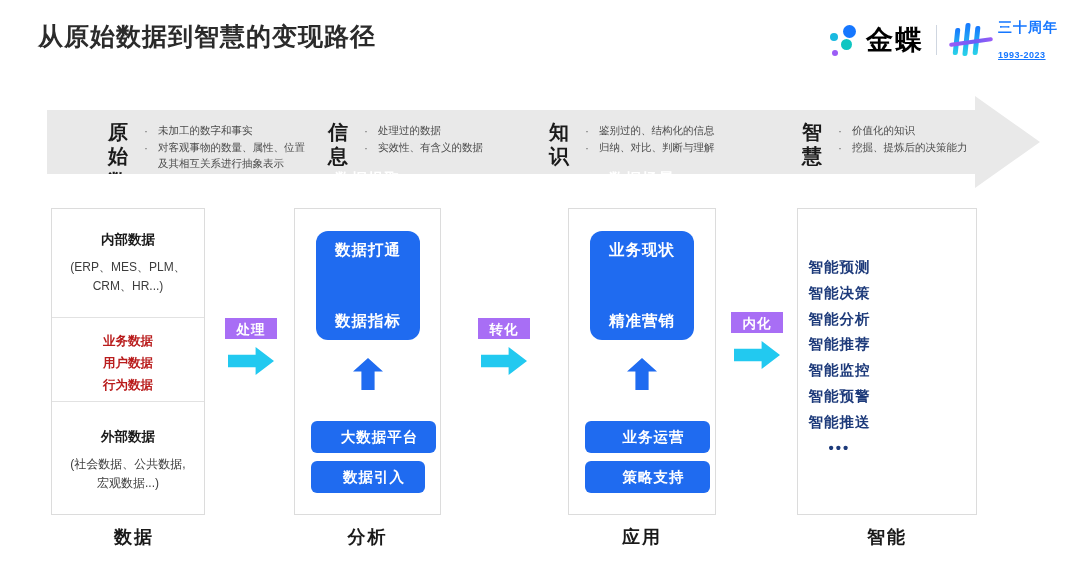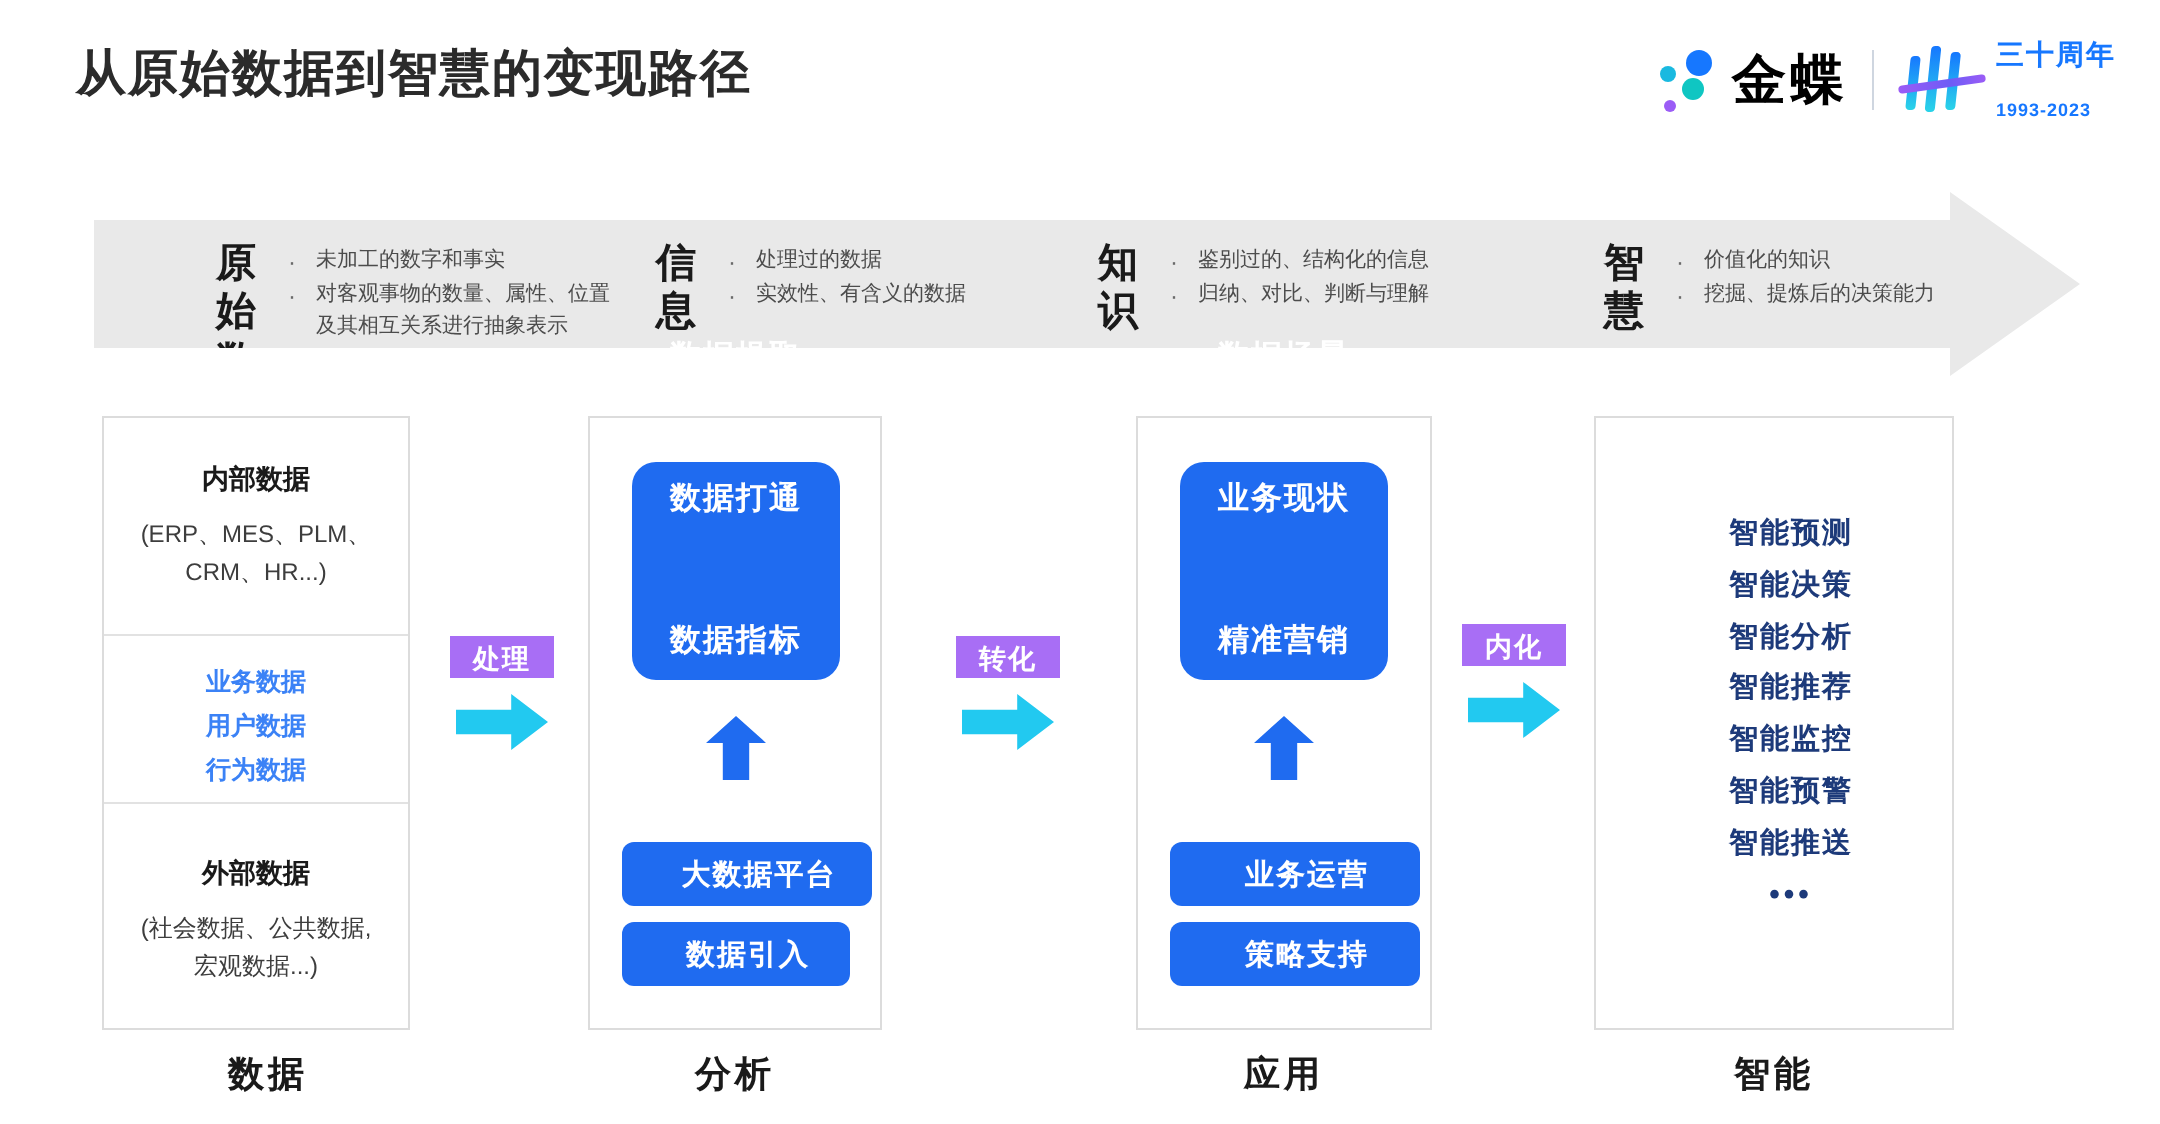--- a/index.html
+++ b/index.html
@@ -91,20 +91,21 @@
     font-weight: bold;
     color: #1677ff;
     letter-spacing: 1px;
   }
   #anniv-years {
     font-size: 9px;
     font-weight: bold;
     color: #1677ff;
     letter-spacing: 0.5px;
     margin-top: 16px;
+    text-decoration: underline;
   }
 
   
   #banner {
     position: absolute;
     left: 47px; top: 96px;
     width: 993px; height: 92px;
     background: #e9e9e9;
     clip-path: polygon(0 14px, 928px 14px, 928px 0, 993px 46px, 928px 92px, 928px 78px, 0 78px);
   }
@@ -175,21 +176,21 @@
   }
   #seg-middle {
     height: 85px;
     border-top: 1px solid #e2e2e2;
     border-bottom: 1px solid #e2e2e2;
     padding-top: 13px;
   }
   .seg-mid-line {
     font-size: 12.5px;
     font-weight: bold;
-    color: #3b82f6;
+    color: #b91c1c;
     line-height: 1.75;
   }
   #seg-external { padding-top: 26px; }
 
   
   .big-blue {
     position: absolute;
     background: #1f6bf0;
     border-radius: 12px;
     color: #ffffff;
@@ -230,21 +231,21 @@
     padding-left: 12px;
   }
   #pill-1a { left: 311px; top: 421px; width: 113px; height: 32px; }
   #pill-1b { left: 311px; top: 461px; width: 102px; height: 32px; }
   #pill-2a { left: 585px; top: 421px; width: 113px; height: 32px; }
   #pill-2b { left: 585px; top: 461px; width: 113px; height: 32px; }
 
   
   #intel-list {
     position: absolute;
-    left: 819px; top: 255px;
+    left: 763px; top: 255px;
     width: 153px;
     text-align: center;
   }
   .intel-item {
     font-size: 14.5px;
     font-weight: bold;
     color: #1d3a7a;
     letter-spacing: 1px;
     line-height: 1.78;
   }

